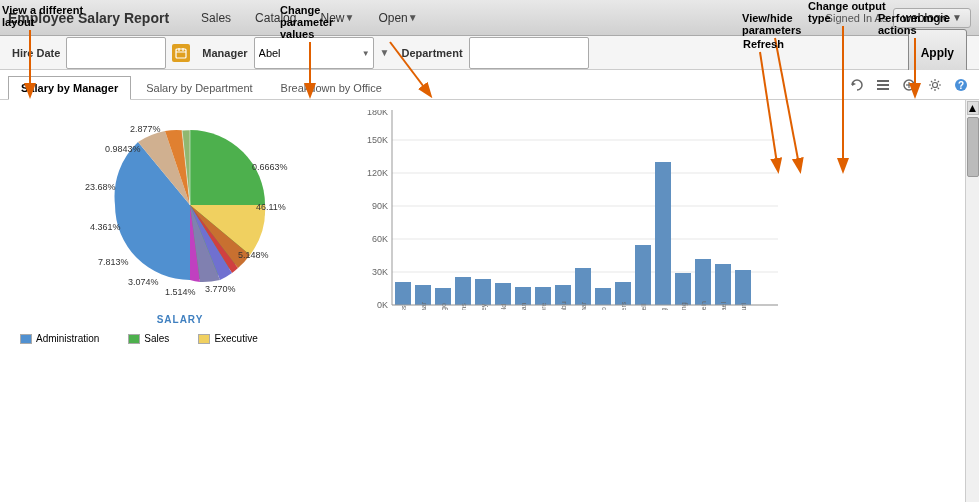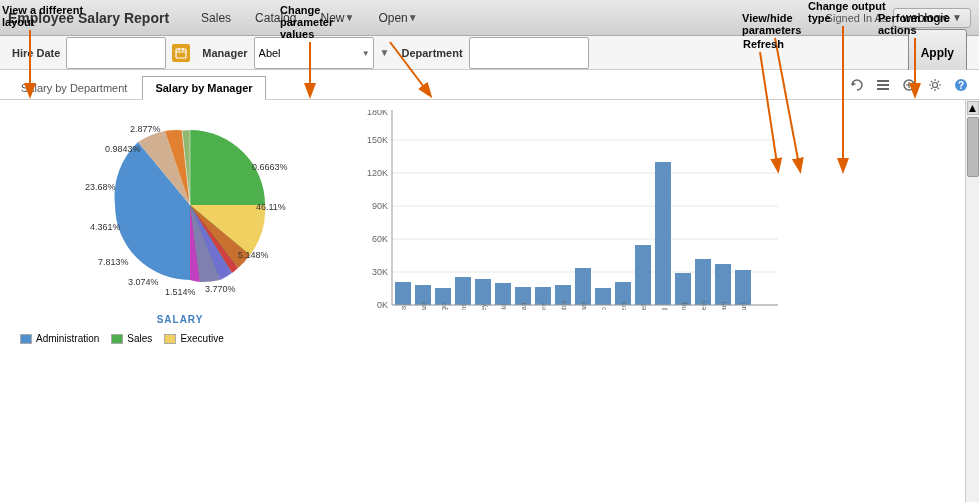--- a/index.html
+++ b/index.html
@@ -226,21 +226,21 @@
     .pie-title {
       text-align: center;
       font-size: 10px;
       font-weight: bold;
       color: #4080c0;
       margin-top: 4px;
       letter-spacing: 1px;
     }
     .pie-legend {
       display: flex;
-      gap: 12px;
+      gap: 29px;
       margin-top: 8px;
       flex-wrap: wrap;
     }
     .legend-item {
       display: flex;
       align-items: center;
       gap: 4px;
       font-size: 10px;
     }
     .legend-color {
@@ -334,25 +334,28 @@
     <span style="font-size:10px;color:#666;">▼</span>
   </div>
   <div class="param-group">
     <span class="param-label">Department</span>
     <input class="param-input param-input-wide" type="text" style="">
   </div>
   <button class="apply-btn">Apply</button>
 </div>
 
 <div class="tabs-bar">
+  <div class="tab active">
+    <span>Salary by Manager</span>
+  </div>
   <div class="tab">
     <span>Salary by Department</span>
   </div>
-  <div class="tab active">
-    <span>Salary by Manager</span>
+  <div class="tab">
+    <span>Breakdown by Office</span>
   </div>
   <div class="tabs-icons">
     <div class="tab-icon" title="Refresh">
       <svg width="14" height="14" viewBox="0 0 14 14">
           <path d="M2 7 A5 5 0 1 1 7 12" fill="none" stroke="#666" stroke-width="1.5"></path>
           <polygon points="2,4 2,8 6,6" fill="#666"></polygon>
         </svg>
     </div>
     <div class="tab-icon" title="View/hide parameters">
       <svg width="14" height="14" viewBox="0 0 14 14">

